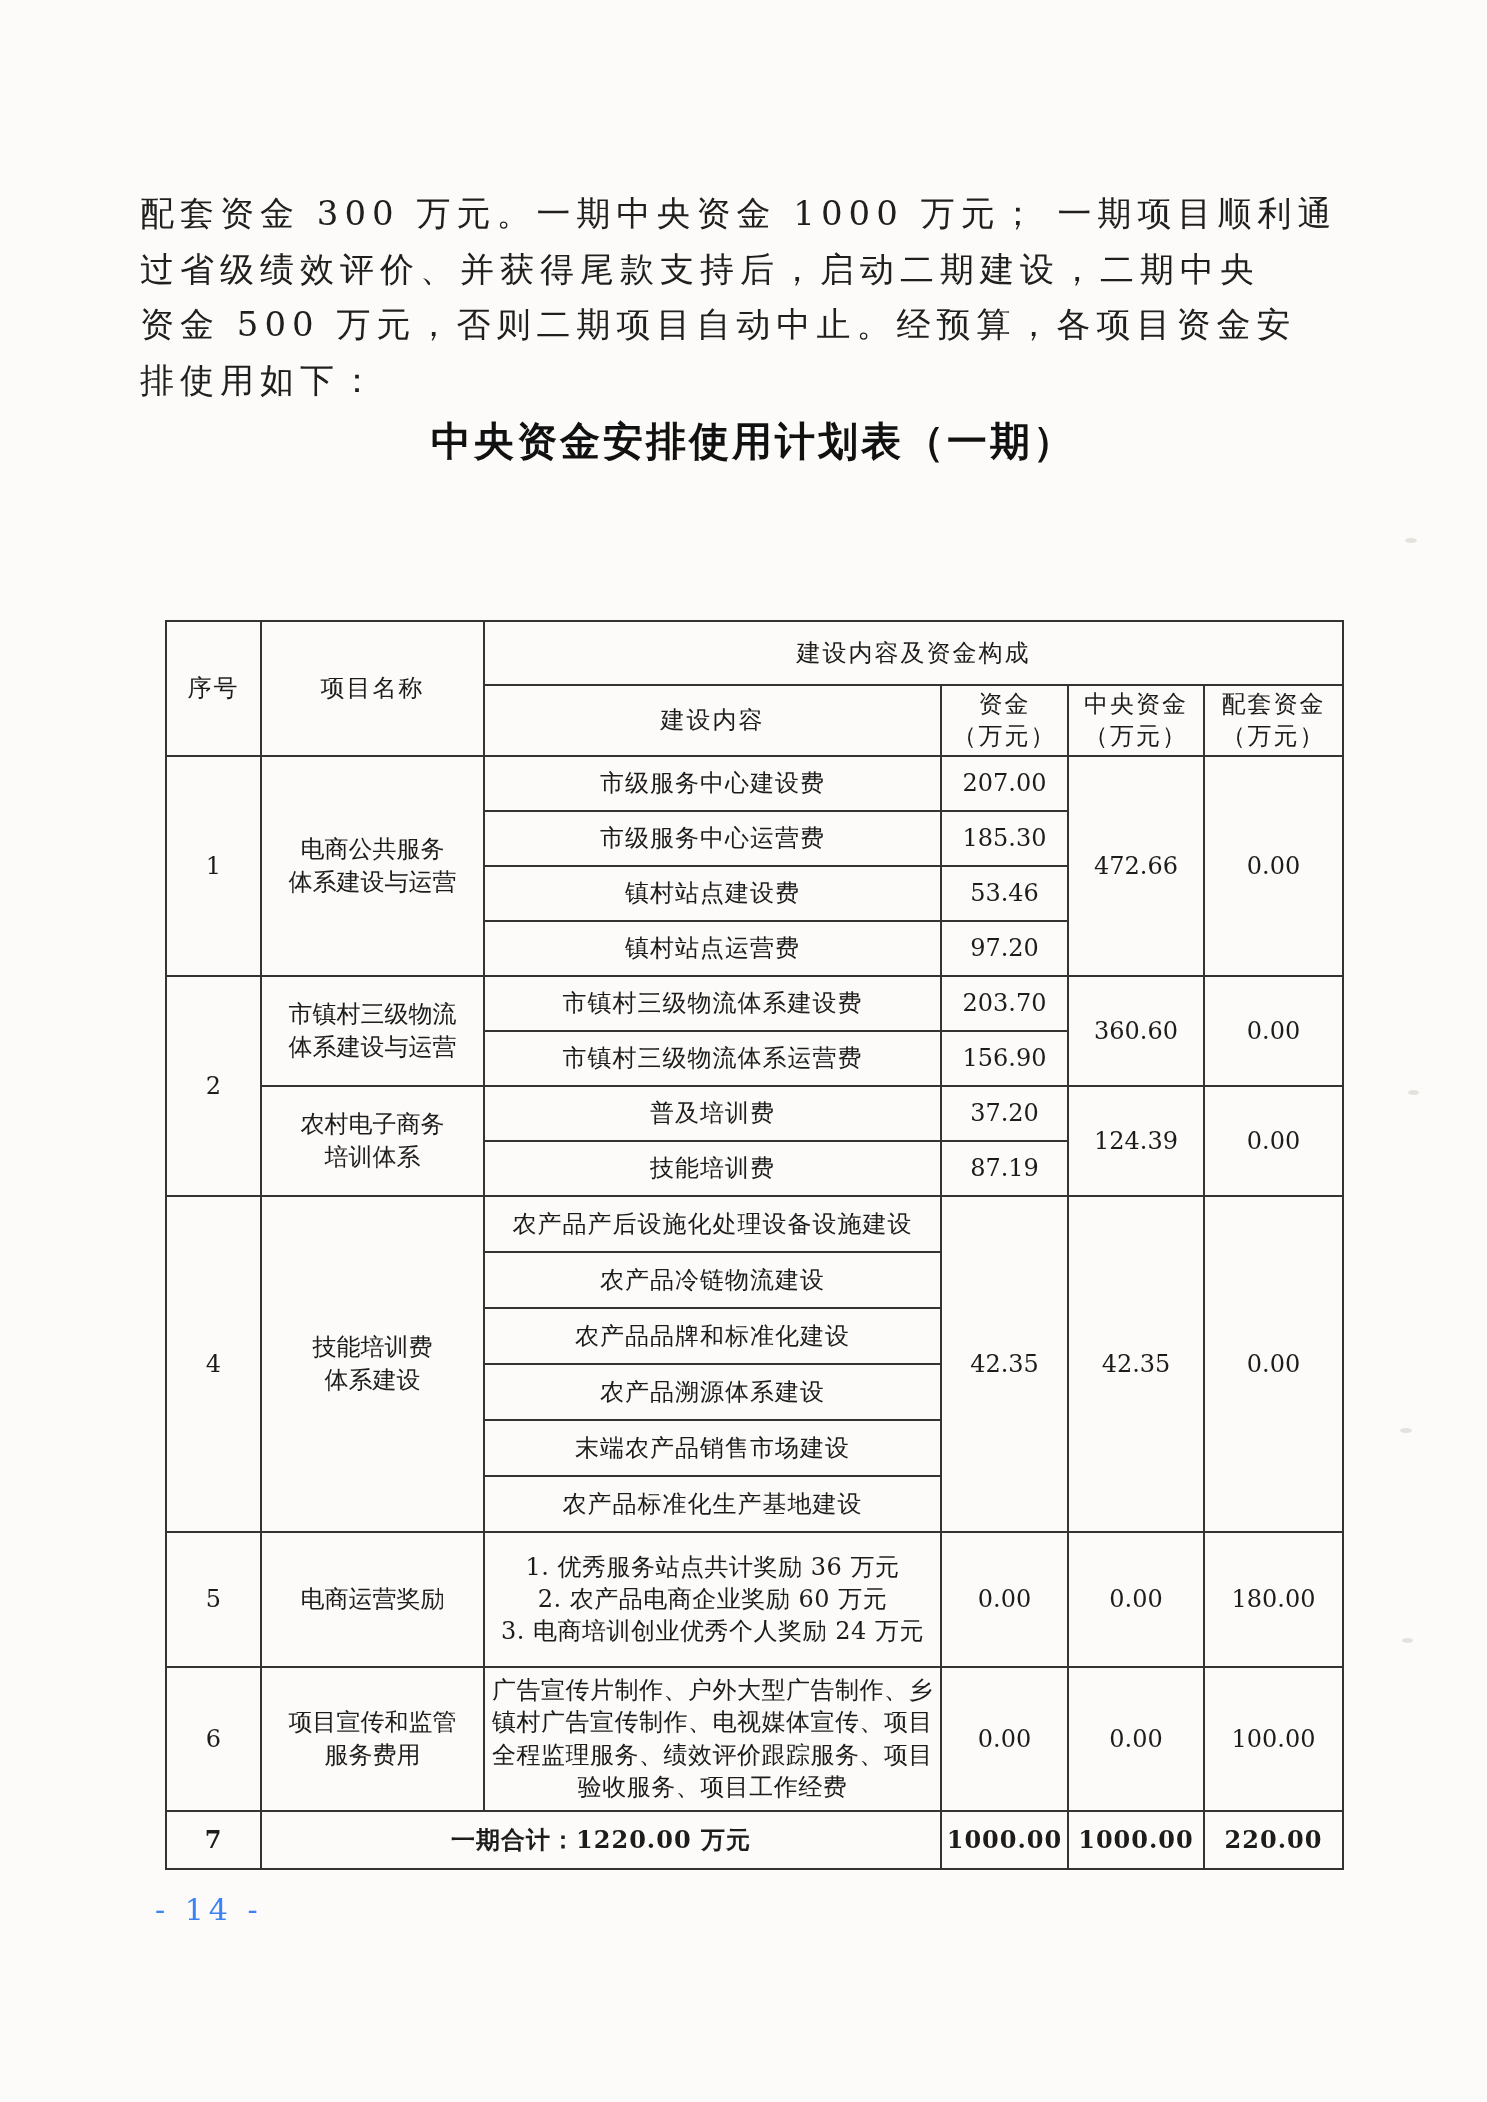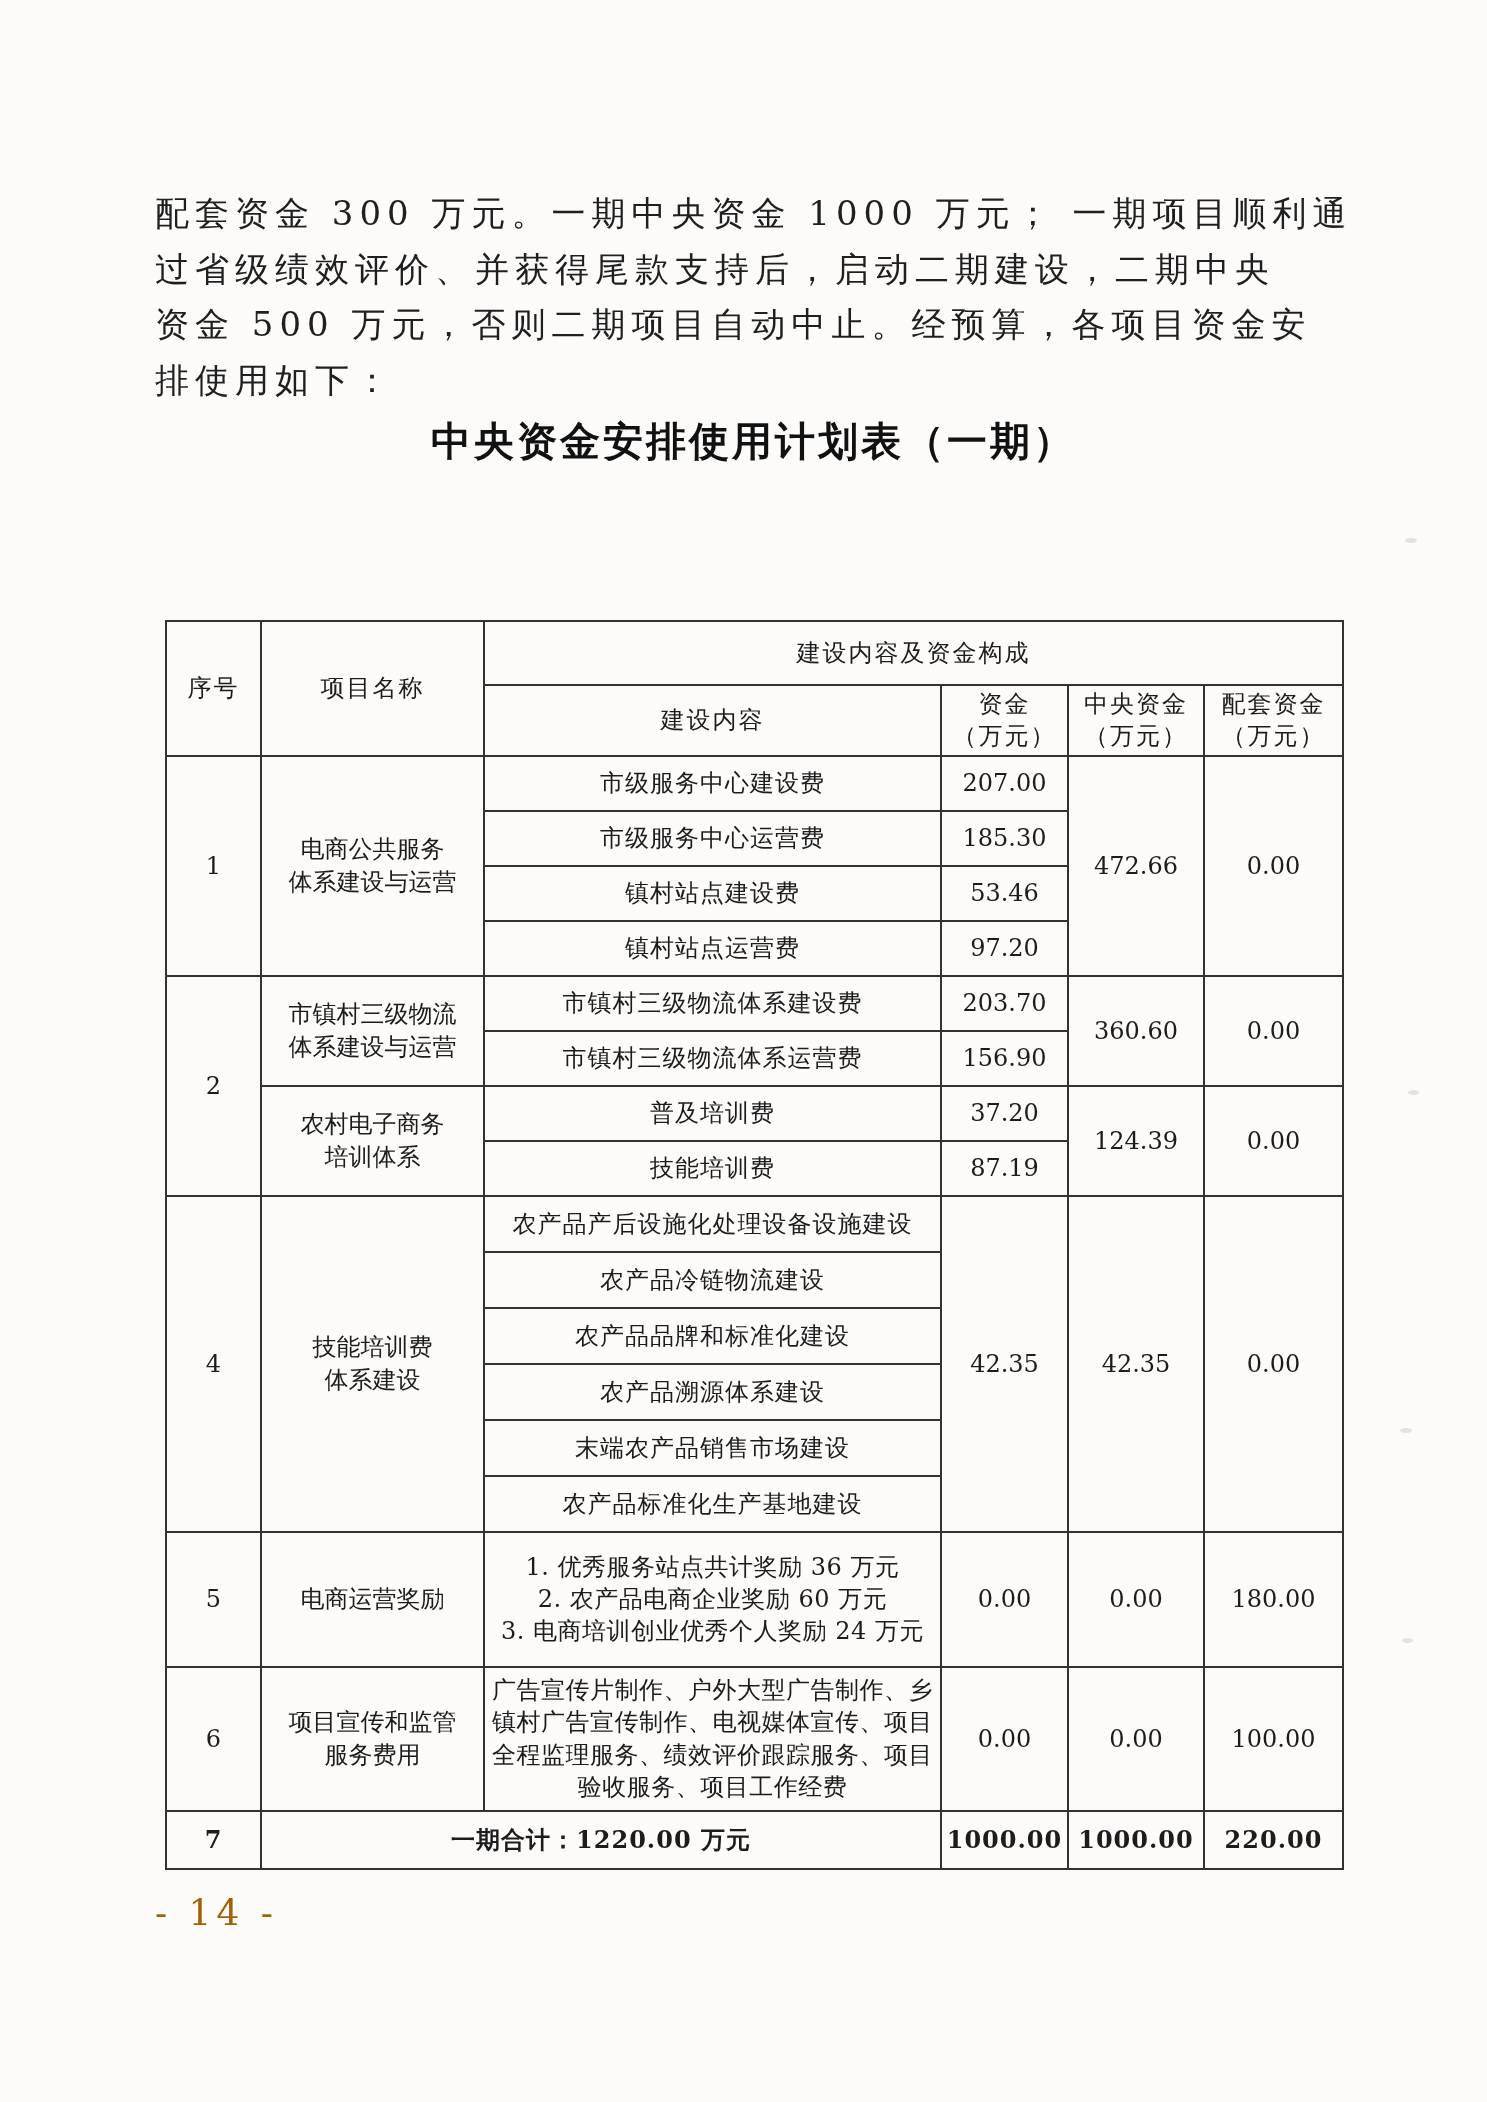--- a/index.html
+++ b/index.html
@@ -3,21 +3,21 @@
 <meta charset="utf-8">
 <style>
   * { margin:0; padding:0; box-sizing:border-box; }
   html,body { background:#e9e9e7; }
   .page {
     position:relative; width:1487px; height:2102px;
     background:#fcfbf9; color:#161616; overflow:hidden;
     font-family:"DejaVu Serif","Liberation Serif",serif;
   }
   .paragraph {
-    position:absolute; left:155px; top:186px; width:1190px;
+    position:absolute; left:140px; top:186px; width:1190px;
     font-size:34px; letter-spacing:6px; color:#1f1f1f;
   }
   .paragraph .pline { height:55.5px; line-height:55.5px; white-space:nowrap; }
   .doc-title {
     position:absolute; left:165px; top:414px; width:1177px;
     text-align:center; font-family:"DejaVu Sans","Liberation Sans",sans-serif;
     font-weight:bold; font-size:40px; letter-spacing:3px; color:#111;
   }
   table.fund {
     position:absolute; left:165px; top:620px; width:1177px;
@@ -35,21 +35,21 @@
   td.wrap-cell { line-height:1.22; padding:6px 10px 6px 24px; letter-spacing:0.5px; text-align:left; }
   tr.sub { height:55px; }
   tr.sub6 { height:56px; }
   thead tr { height:64px; }
   tr.r5 { height:135px; }
   tr.r6 { height:144px; }
   tr.r7 { height:58px; }
   tr.r7 td { font-weight:bold; letter-spacing:1px; }
   .page-number {
     position:absolute; left:155px; top:1892px;
-    font-size:36px; letter-spacing:5px; color:#a16207;
+    font-size:30px; letter-spacing:5px; color:#3b82f6;
   }
   .speck { position:absolute; background:#d9d8d2; border-radius:50%; opacity:.7; }
 </style>
 </head>
 <body>
 
 <div class="page">
 
   <div class="paragraph">
     <div class="pline">配套资金 300 万元。一期中央资金 1000 万元； 一期项目顺利通</div>

